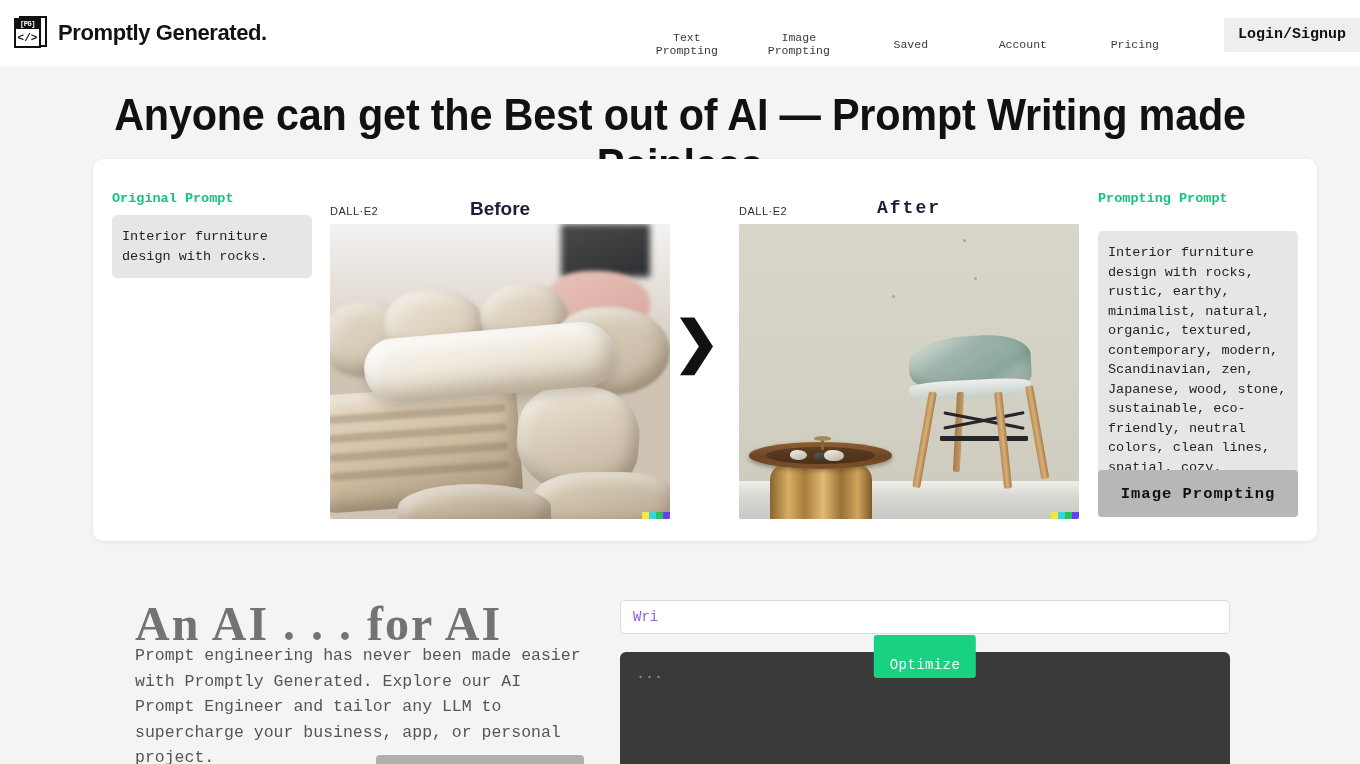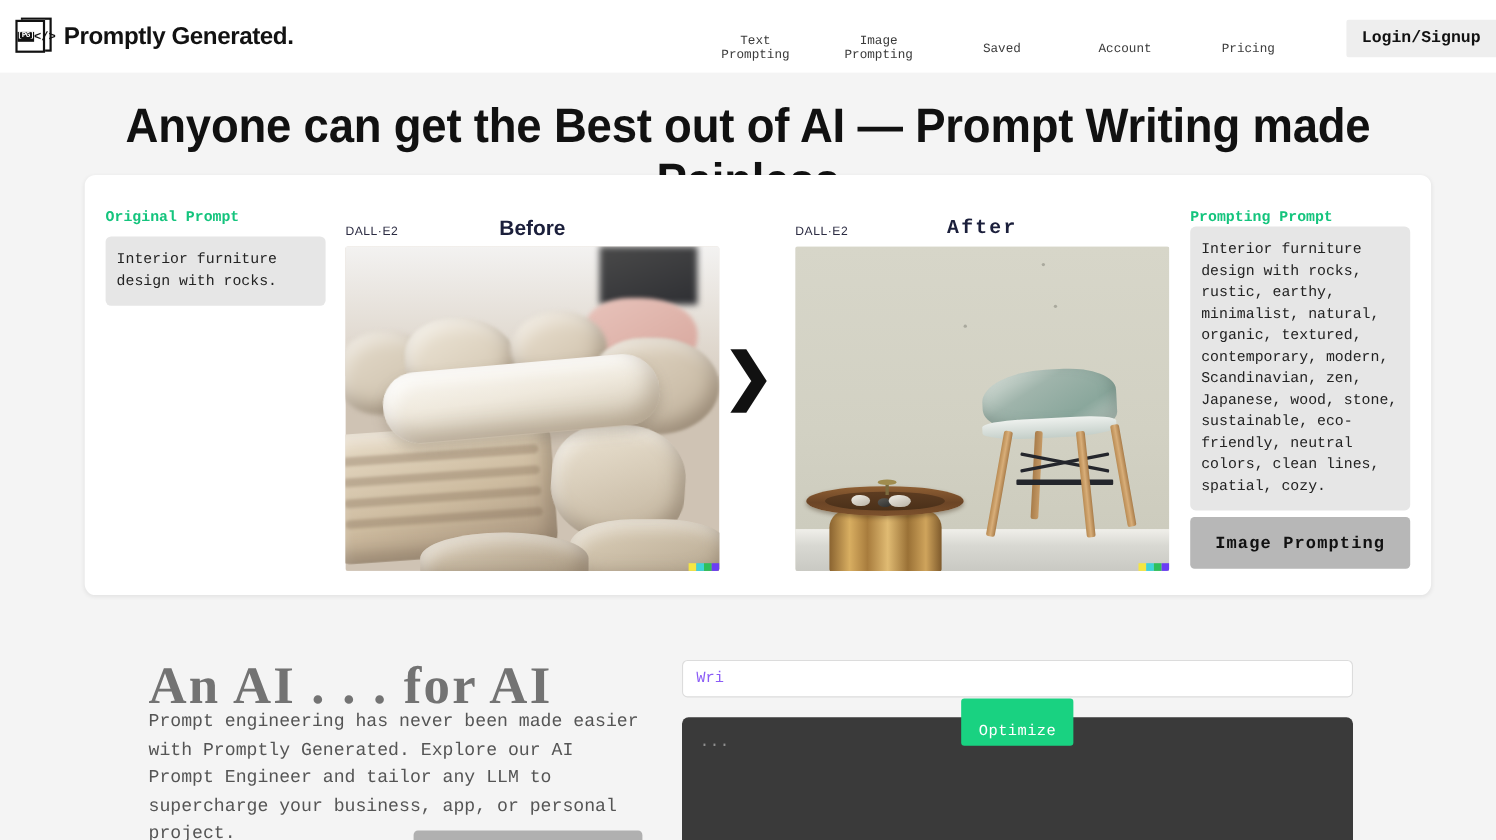--- a/index.html
+++ b/index.html
@@ -22,21 +22,21 @@
   .logo-mark {
     position: relative; width: 34px; height: 34px; flex: 0 0 34px;
   }
   .logo-back {
     position: absolute; left: 5px; top: 0; width: 28px; height: 31px;
     background: #ffffff; border: 2.5px solid #111;
   }
   .logo-front {
     position: absolute; left: 0; top: 2px; width: 27px; height: 30px;
     background: #ffffff; border: 2.5px solid #111;
-    display: flex; flex-direction: row; align-items: center;
+    display: flex; flex-direction: column; align-items: center;
   }
   .logo-pg {
     font-family: "Liberation Mono", monospace;
     font-size: 7px; font-weight: bold; line-height: 9px;
     background: #111; color: #fff; width: 100%; text-align: center;
     letter-spacing: -0.5px;
   }
   .logo-code {
     font-family: "Liberation Mono", monospace;
     font-size: 11px; font-weight: bold; color: #111;
@@ -71,42 +71,42 @@
     position: absolute; top: 90px; left: 0; width: 1360px;
     text-align: center;
     font-family: "Liberation Sans Narrow", "Liberation Sans", sans-serif;
     font-size: 44px; font-weight: bold; color: #111;
     letter-spacing: -0.2px;
     transform: scaleX(0.94);
   }
 
   
   .hero-card {
-    position: absolute; left: 77px; top: 159px;
+    position: absolute; left: 93px; top: 159px;
     width: 1224px; height: 382px;
     background: #ffffff; border-radius: 10px;
     box-shadow: 0 1px 4px rgba(0,0,0,.07);
   }
 
   .col-label {
     font-family: "Liberation Mono", monospace;
     font-size: 13.5px; font-weight: bold; color: #14c47d;
   }
   .prompt-box {
     background: #e6e6e6; border-radius: 5px;
     font-family: "Liberation Mono", monospace;
     font-size: 13.5px; color: #232323; line-height: 19.5px;
     padding: 12px 10px;
   }
 
   .orig-wrap { position: absolute; left: 19px; top: 32px; width: 200px; }
   .orig-box { width: 200px; margin-top: 9px; }
 
   .opt-wrap { position: absolute; left: 1005px; top: 32px; width: 200px; }
-  .opt-box { width: 200px; margin-top: 0; }
+  .opt-box { width: 200px; margin-top: 25px; }
 
   .img-prompting-btn {
     position: absolute; left: 1005px; top: 311px;
     width: 200px; height: 47px;
     background: #b7b7b7; border: none; border-radius: 4px;
     font-family: "Liberation Mono", monospace;
     font-size: 15.5px; font-weight: bold; color: #111;
     letter-spacing: 1px; cursor: pointer;
   }
 

